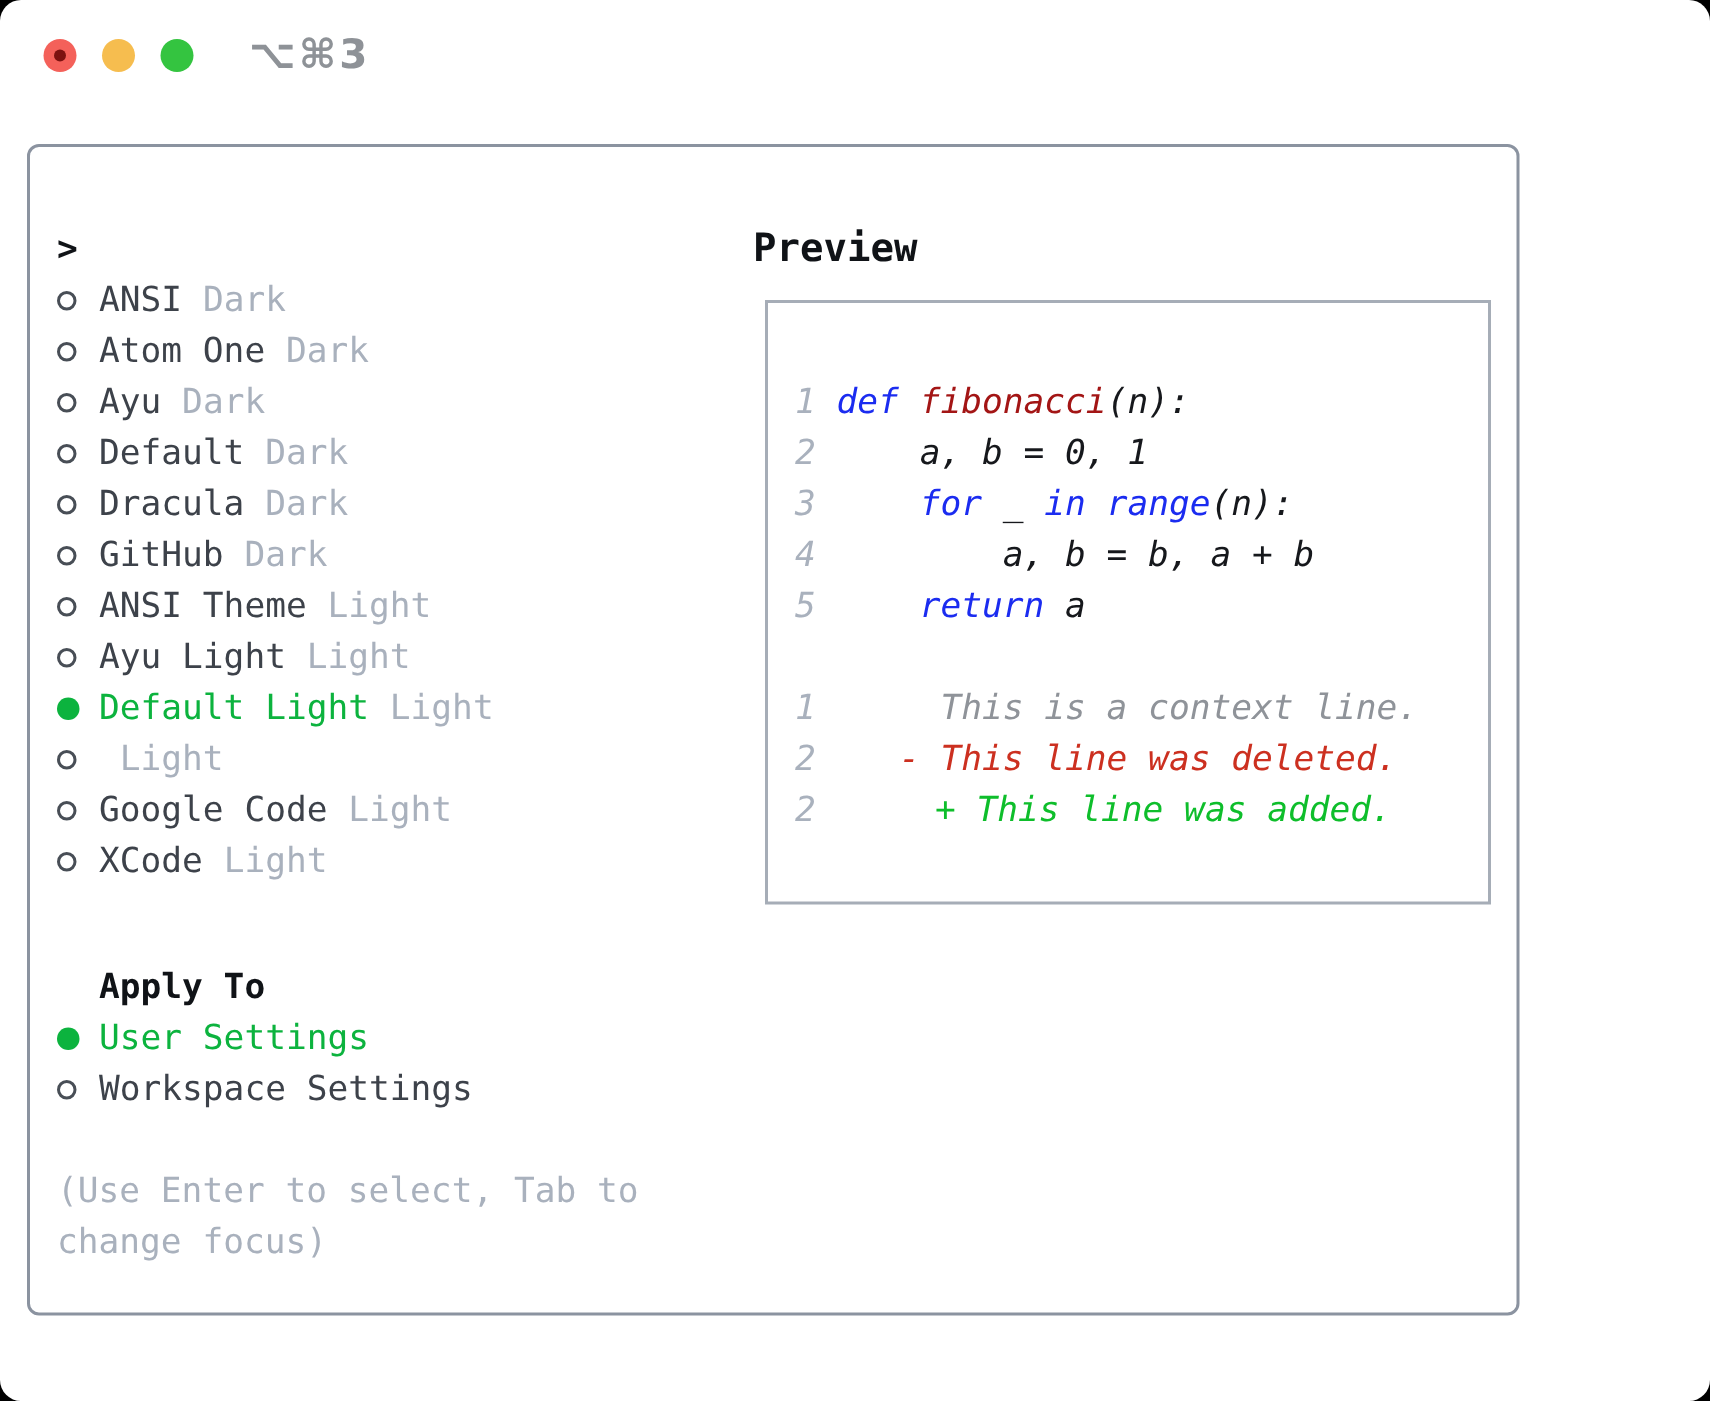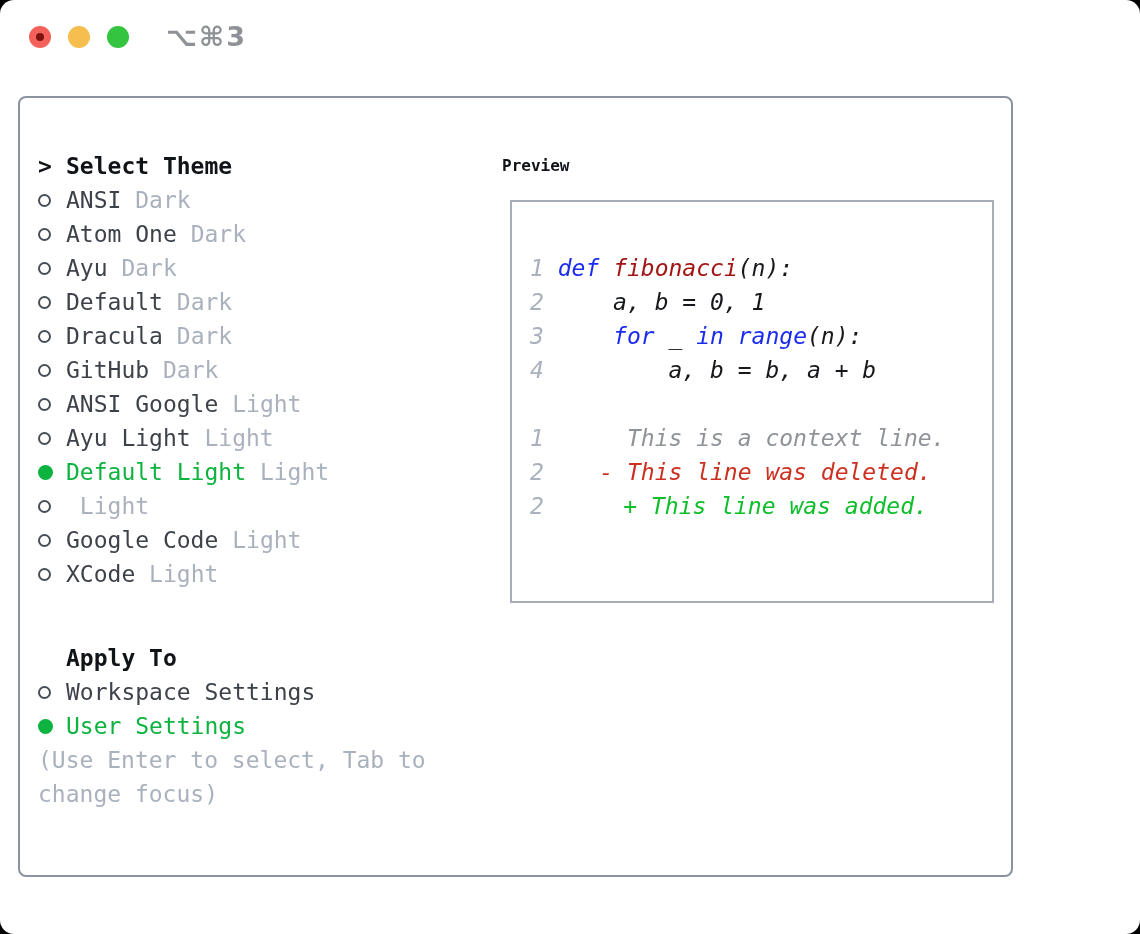--- a/index.html
+++ b/index.html
@@ -27,25 +27,25 @@
   .leftcol{position:absolute;left:18px;top:51px;font-size:23px;line-height:34px;color:var(--c-text);}
   .row{display:flex;align-items:center;height:34px;white-space:pre;}
   .marker{display:inline-flex;width:28px;align-items:center;flex:0 0 28px;}
   .prompt{font-weight:bold;color:var(--c-heading);}
   .radio{width:13px;height:13px;border-radius:50%;border:2px solid #484e56;box-sizing:border-box;}
   .radio.sel{width:15px;height:15px;border:none;background:var(--c-green);}
   .heading{font-weight:bold;color:var(--c-heading);}
   .badge{color:var(--c-muted);text-align:right;}
   .row.sel .nm{color:var(--c-green);}
   .applygrp{margin-top:50px;}
-  .help{width:402px;color:var(--c-muted);font-size:23px;line-height:34px;}
+  .help{margin-top:34px;width:402px;color:var(--c-muted);font-size:23px;line-height:34px;}
 
   
   .prevhead{position:absolute;left:482px;top:51px;height:34px;line-height:34px;
-            font-size:16px;font-weight:bold;color:var(--c-heading);}
+            font-size:26px;font-weight:bold;color:var(--c-heading);}
   .prevbox{position:absolute;left:490px;top:102px;width:484px;height:403px;box-sizing:border-box;
            border:2px solid var(--c-box-border);background:#fff;
            padding:49px 0 0 18px;overflow:hidden;font-style:italic;}
   .pline{white-space:pre;font-size:23px;line-height:34px;height:34px;color:#16181c;}
   .pline .num{color:var(--c-muted);}
   .tok-kw{color:var(--c-kw);}
   .tok-fn{color:var(--c-fn);}
   .tok-pl{color:#16181c;}
   .blankline{height:34px;}
   .diff-context{color:var(--c-ctx);}
@@ -64,57 +64,57 @@
     <div class="light light-min"></div>
     <div class="light light-zoom"></div>
   </div>
   <div class="wintitle">⌥⌘3</div>
 
   <div class="panel">
 
     <div class="leftcol">
       <div class="row">
         <span class="marker prompt">&gt;</span>
-        <span class="heading">Select Theme</span>
       </div>
       <div id="theme-list">
           <div class="row"><span class="marker"><span class="radio"></span></span><span class="nm">ANSI</span><span> </span><span class="badge">Dark</span></div>
           <div class="row"><span class="marker"><span class="radio"></span></span><span class="nm">Atom One</span><span> </span><span class="badge">Dark</span></div>
           <div class="row"><span class="marker"><span class="radio"></span></span><span class="nm">Ayu</span><span> </span><span class="badge">Dark</span></div>
           <div class="row"><span class="marker"><span class="radio"></span></span><span class="nm">Default</span><span> </span><span class="badge">Dark</span></div>
           <div class="row"><span class="marker"><span class="radio"></span></span><span class="nm">Dracula</span><span> </span><span class="badge">Dark</span></div>
           <div class="row"><span class="marker"><span class="radio"></span></span><span class="nm">GitHub</span><span> </span><span class="badge">Dark</span></div>
-          <div class="row"><span class="marker"><span class="radio"></span></span><span class="nm">ANSI Google</span><span> </span><span class="badge">Light</span></div>
+          <div class="row"><span class="marker"><span class="radio"></span></span><span class="nm">ANSI Theme</span><span> </span><span class="badge">Light</span></div>
           <div class="row"><span class="marker"><span class="radio"></span></span><span class="nm">Ayu Light</span><span> </span><span class="badge">Light</span></div>
           <div class="row sel"><span class="marker"><span class="radio sel"></span></span><span class="nm">Default Light</span><span> </span><span class="badge">Light</span></div>
           <div class="row"><span class="marker"><span class="radio"></span></span><span> </span><span class="badge">Light</span></div>
           <div class="row"><span class="marker"><span class="radio"></span></span><span class="nm">Google Code</span><span> </span><span class="badge">Light</span></div>
           <div class="row"><span class="marker"><span class="radio"></span></span><span class="nm">XCode</span><span> </span><span class="badge">Light</span></div>
         </div>
 
       <div class="applygrp">
         <div class="row">
           <span class="marker"></span>
           <span class="heading">Apply To</span>
         </div>
         <div id="apply-list">
+            <div class="row sel"><span class="marker"><span class="radio sel"></span></span><span class="nm">User Settings</span></div>
             <div class="row"><span class="marker"><span class="radio"></span></span><span class="nm">Workspace Settings</span></div>
-            <div class="row sel"><span class="marker"><span class="radio sel"></span></span><span class="nm">User Settings</span></div>
           </div>
       </div>
 
       <div class="help">(Use Enter to select, Tab to change focus)</div>
     </div>
 
     <div class="prevhead">Preview</div>
     <div class="prevbox" id="prevbox">
         <div class="pline"><span class="num">1</span> <span class="tok-kw">def</span><span class="tok-pl"> </span><span class="tok-fn">fibonacci</span><span class="tok-pl">(n):</span></div>
         <div class="pline"><span class="num">2</span>     <span class="tok-pl">a, b = 0, 1</span></div>
         <div class="pline"><span class="num">3</span>     <span class="tok-kw">for</span><span class="tok-pl"> _ </span><span class="tok-kw">in</span><span class="tok-pl"> </span><span class="tok-kw">range</span><span class="tok-pl">(n):</span></div>
         <div class="pline"><span class="num">4</span>         <span class="tok-pl">a, b = b, a + b</span></div>
+        <div class="pline"><span class="num">5</span>     <span class="tok-kw">return</span><span class="tok-pl"> a</span></div>
         <div class="blankline"></div>
         <div class="pline"><span class="num">1</span>      <span class="diff-context">This is a context line.</span></div>
         <div class="pline"><span class="num">2</span>    <span class="diff-deleted">- This line was deleted.</span></div>
         <div class="pline"><span class="num">2</span>    <span class="diff-added">+ This line was added.</span></div>
       </div>
 
   </div>
 </div>
 
 </body></html>

